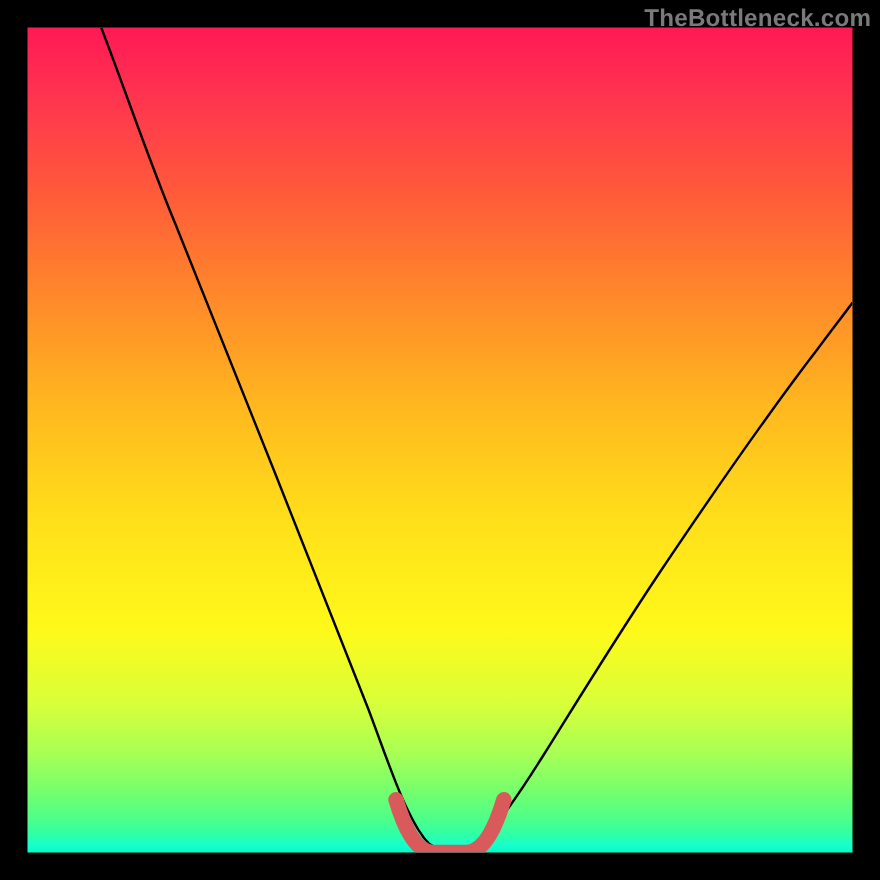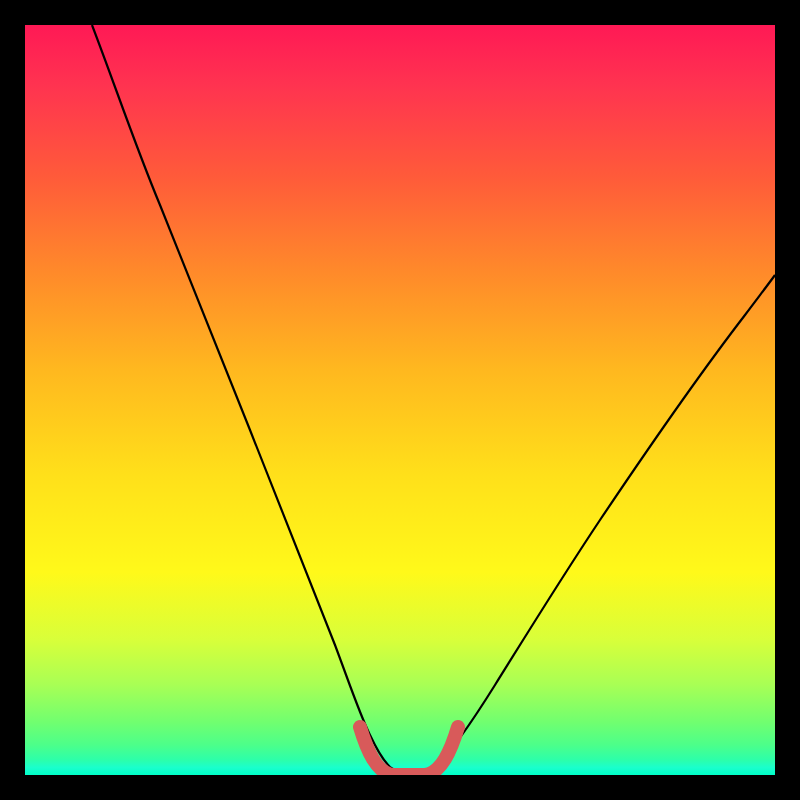--- a/index.html
+++ b/index.html
@@ -70,13 +70,14 @@
                C 620 428, 670 355, 720 290
                C 735 270, 745 257, 750 250" fill="none" stroke="#000000" stroke-width="2.2"></path>
       <path d="M 335 702
                C 338 712, 342 724, 348 734
                C 354 744, 360 749, 368 750
                L 400 750
                C 408 749, 414 744, 420 734
                C 426 724, 430 712, 433 702" fill="none" stroke="#d85a5a" stroke-width="14" stroke-linecap="round" stroke-linejoin="round"></path>
     </svg>
   </div>
+  <div class="watermark">TheBottleneck.com</div>
 </div>
 
 </body></html>

